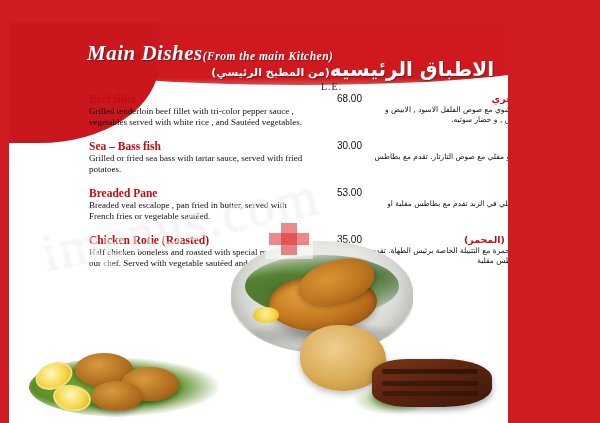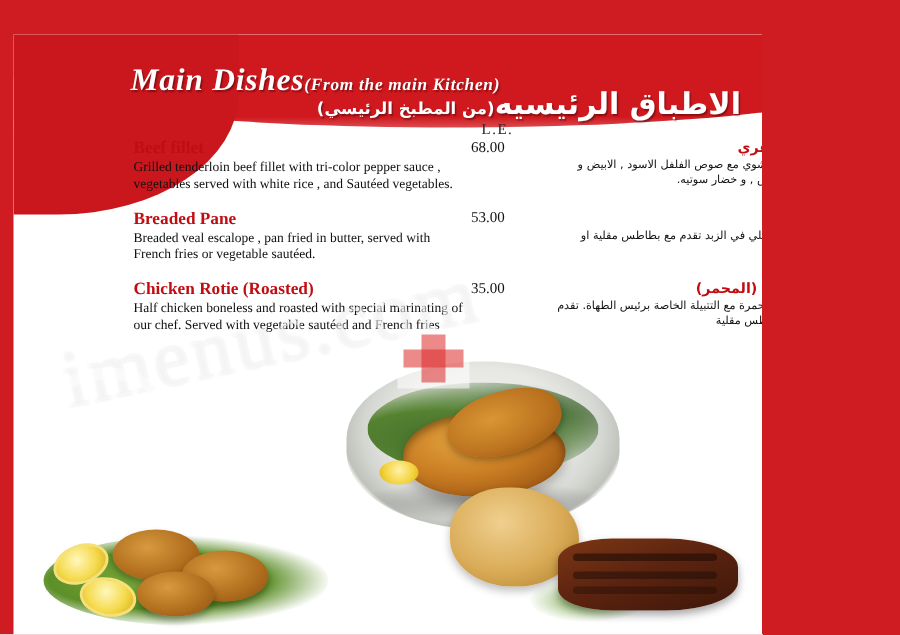--- a/index.html
+++ b/index.html
@@ -73,22 +73,22 @@
     font-family:"Liberation Serif",serif;
     font-weight:bold;font-size:11.5px;color:#c00d12;
     white-space:nowrap;
   }
   .item .desc{
     position:absolute;left:80px;top:13px;width:225px;
     font-family:"Liberation Serif",serif;
     font-size:9px;color:#111;line-height:10.5px;
   }
   .item .price{
-    position:absolute;left:305px;top:0;width:48px;text-align:left;
-    font-family:Liberation Serif, serif;
+    position:absolute;left:305px;top:0;width:48px;text-align:right;
+    font-family:Liberation Sans, sans-serif;
     font-size:10px;color:#111;
   }
   .item .ar-name{
     position:absolute;right:12px;top:0;
     direction:rtl;text-align:left;
     font-family:"DejaVu Sans",sans-serif;
     font-size:9.5px;color:#c00d12;font-weight:bold;
     white-space:nowrap;
   }
   .item .ar-desc{
@@ -260,20 +260,27 @@
     <div class="items">
 
       <div class="item">
         <div class="name">Beef fillet</div>
         <div class="desc">Grilled tenderloin beef fillet with tri-color pepper sauce , vegetables served with white rice ,  and Sautéed vegetables.</div>
         <div class="price">68.00</div>
         <div class="ar-name">فيليه اللحم البقري</div>
         <div class="ar-desc">فيليه اللحم البقري المشوي مع صوص الفلفل الاسود , الابيض و الاحمر تقدم مع رز ابيض , و خضار سوتيه.</div>
       </div>
 
+      <div class="item">
+        <div class="name">Sea – Bass fish</div>
+        <div class="desc">Grilled or fried sea bass with tartar sauce, served with fried potatoes.</div>
+        <div class="price">30.00</div>
+        <div class="ar-name">سمك القاروس</div>
+        <div class="ar-desc">سمك قاروس مشوي او مقلي مع صوص التارتار. تقدم مع بطاطس مقلية.</div>
+      </div>
 
       <div class="item">
         <div class="name">Breaded Pane</div>
         <div class="desc">Breaded veal escalope , pan fried in butter, served with French fries or vegetable sautéed.</div>
         <div class="price">53.00</div>
         <div class="ar-name">اسكالوب بانيه</div>
         <div class="ar-desc">اسكالوب بتلو , بانيه مقلي في الزبد تقدم مع بطاطس مقلية او خضار سوتيه.</div>
       </div>
 
       <div class="item">

